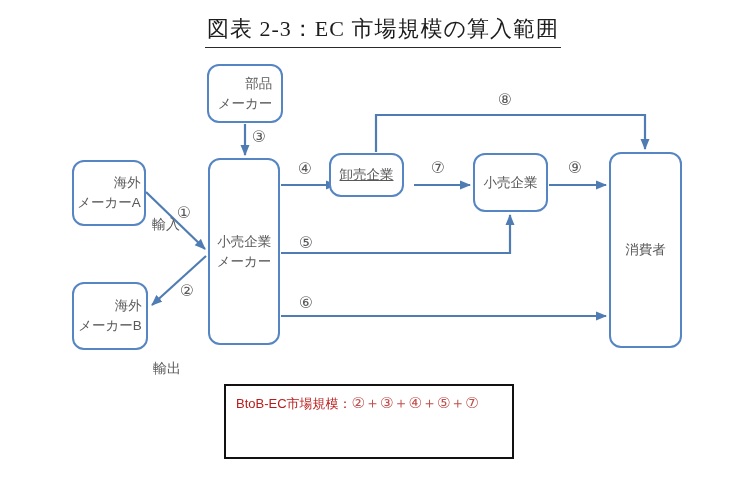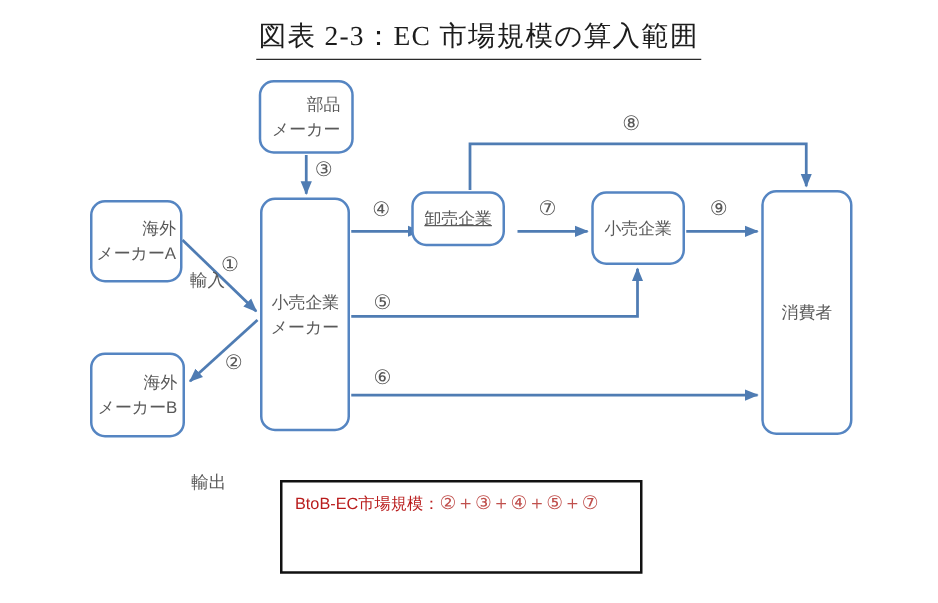--- a/index.html
+++ b/index.html
@@ -41,21 +41,21 @@
     position:absolute;transform:translate(-50%,-50%);
     color:#595959;white-space:nowrap;
   }
   .num{font-size:16px;}
   .jp{font-size:14px;margin-top:44px;}
   .pos-f1{left:184px;top:212px;} .pos-f2{left:187px;top:290px;}
   .pos-f3{left:259px;top:136px;} .pos-f4{left:305px;top:168px;}
   .pos-f5{left:306px;top:242px;} .pos-f6{left:306px;top:302px;}
   .pos-f7{left:438px;top:167px;} .pos-f8{left:505px;top:99px;}
   .pos-f9{left:575px;top:167px;}
-  .pos-import{left:166px;top:181px;} .pos-export{left:167px;top:342px;}
+  .pos-import{left:166px;top:181px;} .pos-export{left:167px;top:325px;}
   
   .legend{
     position:absolute;box-sizing:border-box;
     left:224px;top:384px;width:290px;height:75px;
     border:2px solid #111111;background:#ffffff;
     padding:5px 8px 0 10px;line-height:23px;
   }
   .legend .lbl{font-size:13px;color:#b91c1c;}
   .legend .formula{font-size:15px;color:#c0504d;margin-top:24px;}
   .legend .note{font-size:13px;color:#595959;}

